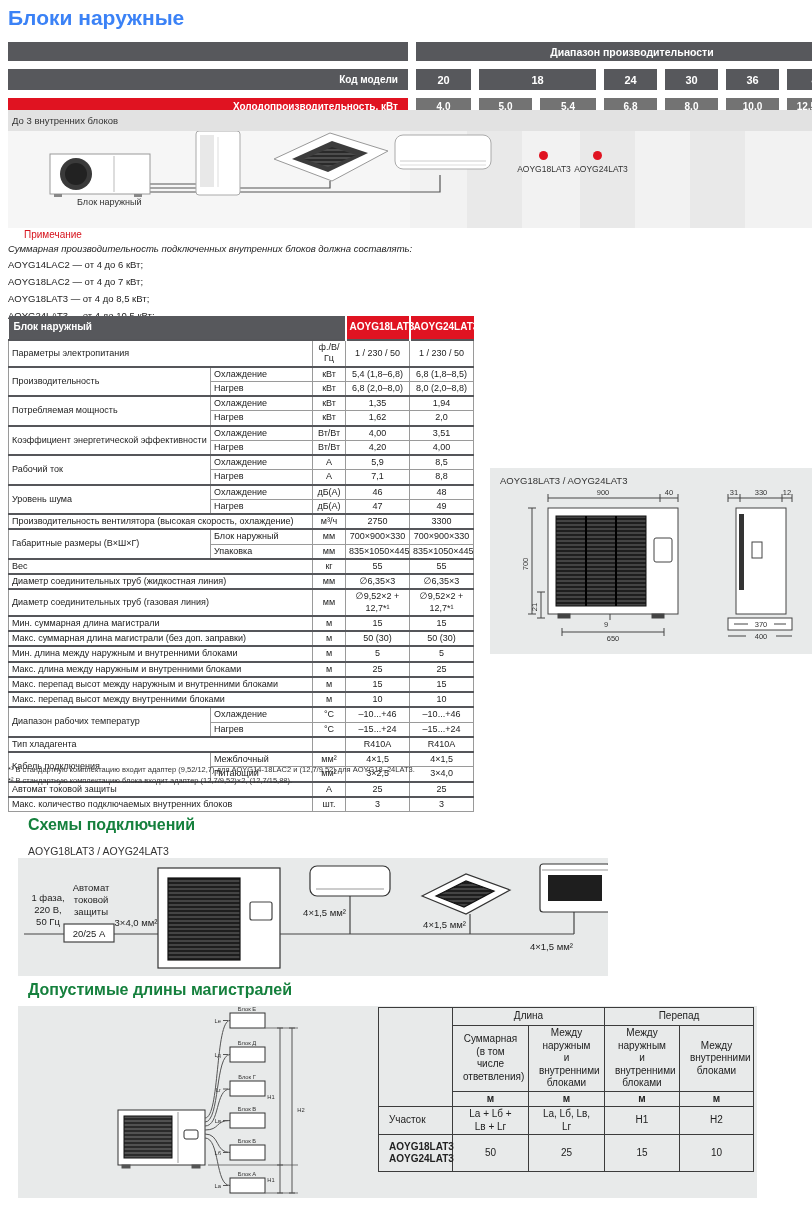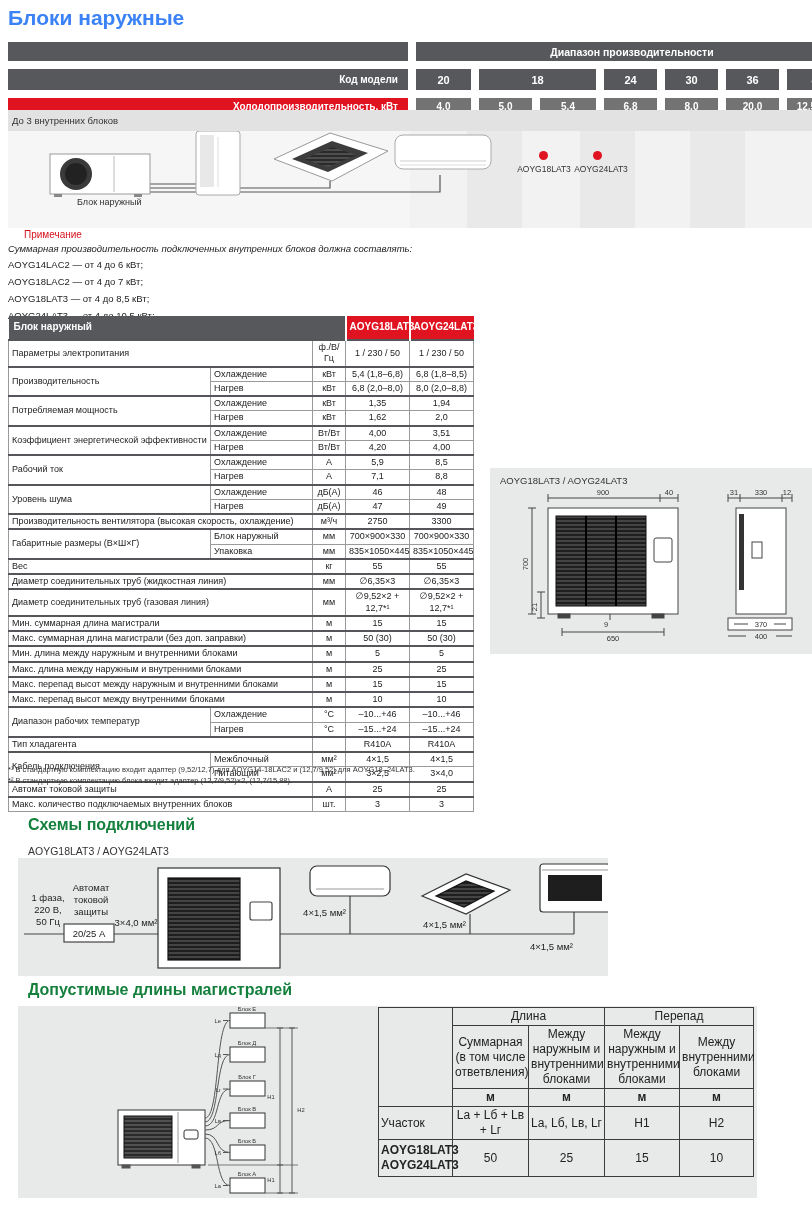--- a/index.html
+++ b/index.html
@@ -42,22 +42,22 @@
   .spec tbody tr.sub td{border-top:1px solid #c8c8c8;}
   .spec td.c{text-align:center;}
   
   .panel{background:#e8eaea;}
   .dims-title{font-size:9.5px;color:#333;padding:7px 0 0 10px;}
   svg text{font-family:"Liberation Sans","DejaVu Sans",sans-serif;}
   .footnotes{left:8px;top:764px;font-size:7.5px;color:#333;line-height:11px;}
   .wiring-sub{left:28px;top:845px;font-size:10.5px;color:#333;}
   
   .len-table{border-collapse:collapse;table-layout:fixed;}
-  .len-table td{border:1px solid #3c3c3c;font-size:12px;color:#222;text-align:center;
-                padding:1px 2px;line-height:1.25;}
+  .len-table td{border:1px solid #3c3c3c;font-size:10px;color:#222;text-align:center;
+                padding:1px 10px;line-height:1.25;}
   .len-table td.bold{font-weight:bold;}
   .len-table td.left{text-align:left;}
 </style>
 </head>
 <body>
 
 <div id="page">
 
   <div class="abs page-title">Блоки наружные</div>
 
@@ -70,21 +70,21 @@
     <div class="code">24</div>
     <div class="code">30</div>
     <div class="code">36</div>
     <div class="code">45</div>
     <div class="lbl red">Холодопроизводительность, кВт</div>
     <div class="val">4,0</div>
     <div class="val">5,0</div>
     <div class="val">5,4</div>
     <div class="val">6,8</div>
     <div class="val">8,0</div>
-    <div class="val">20,0</div>
+    <div class="val">10,0</div>
     <div class="val">12,5/14,0</div>
   </div>
 
   <div class="abs photo-cap">До 3 внутренних блоков</div>
 
   <div class="abs photo">
     <div class="stripe" style="left:402px;width:57px;background:#f2f2f2"></div>
     <div class="stripe" style="left:459px;width:55px;background:#e9e9e9"></div>
     <div class="stripe" style="left:514px;width:58px;background:#f2f2f2"></div>
     <div class="stripe" style="left:572px;width:55px;background:#e9e9e9"></div>

